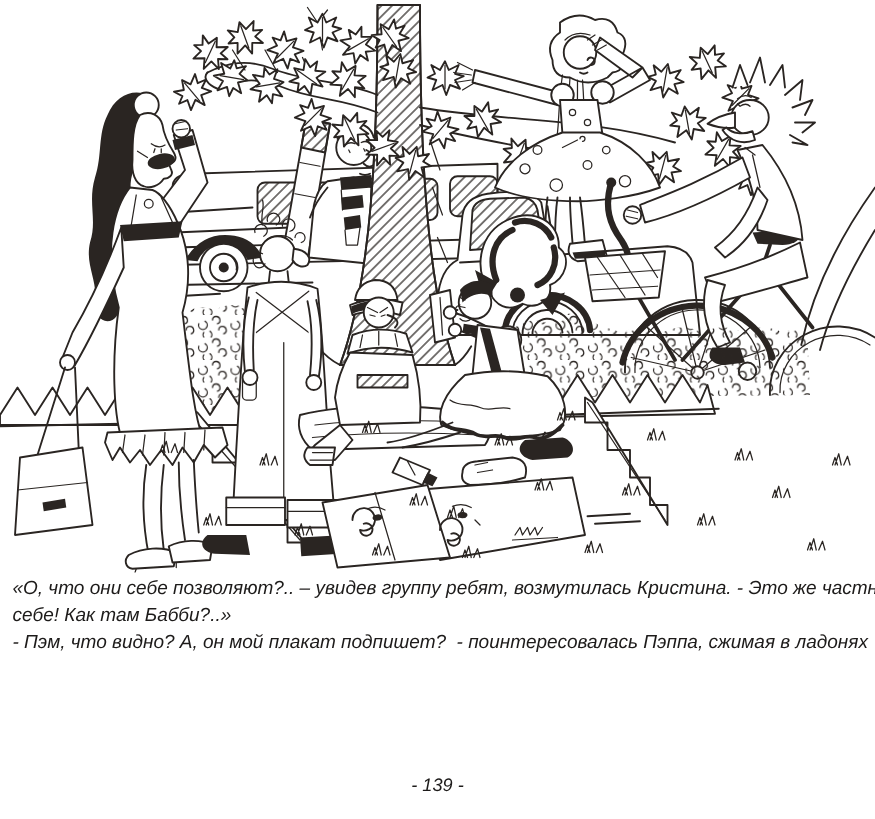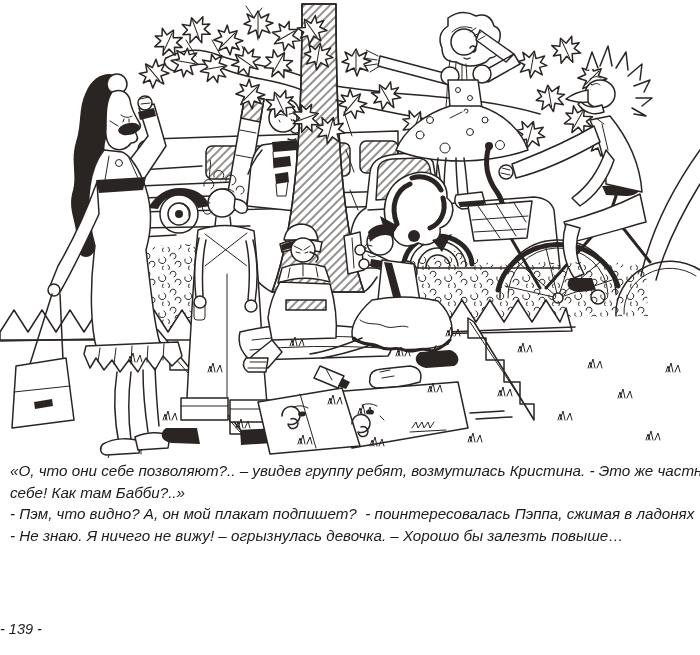--- a/index.html
+++ b/index.html
@@ -13,21 +13,21 @@
   .ill .d  { fill:#2a2522; stroke:none; }
   .ill .h  { fill:url(#hatch); }
   .ill .b  { fill:url(#bush); stroke:none; }
   .ill .thin { stroke-width:1; }
   .ill .w3 { stroke-width:3; }
   .ill .w5 { stroke-width:5; }
   .story { position:absolute; left:10px; top:460px; width:688px;
            font-style:italic; font-weight:500; font-size:15.2px; line-height:21.7px;
            color:#1d1b1a; }
   .story .line { white-space:pre; }
-  .pagenum { position:absolute; top:621px; left:0; width:700px; text-align:left;
+  .pagenum { position:absolute; top:621px; left:0; width:700px; text-align:center;
              font-style:italic; font-weight:500; font-size:14.5px; color:#1d1b1a; }
 </style>
 </head>
 <body>
 
 <div class="page">
 
   <svg class="ill" width="700" height="458" viewBox="0 0 700 458" aria-hidden="true">
     <defs>
       <pattern id="hatch" width="6" height="6" patternUnits="userSpaceOnUse" patternTransform="rotate(45)">
@@ -346,17 +346,16 @@
         <use href="#tuft" x="448" y="336"></use>
       <use href="#tuft" x="372" y="446"></use>
         <use href="#tuft" x="300" y="444"></use>
     </g>
   </svg>
 
   <div class="story">
     <div class="line">«О, что они себе позволяют?.. – увидев группу ребят, возмутилась Кристина. - Это же частная</div>
     <div class="line">себе! Как там Бабби?..»</div>
     <div class="line">- Пэм, что видно? А, он мой плакат подпишет?  - поинтересовалась Пэппа, сжимая в ладонях</div>
-    <div class="line">- Не знаю. Я ничего не вижу! – огрызнулась девочка. – Хорошо бы залезть повыше…</div>
   </div>
 
   <div class="pagenum">- 139 -</div>
 </div>
 
 </body></html>

